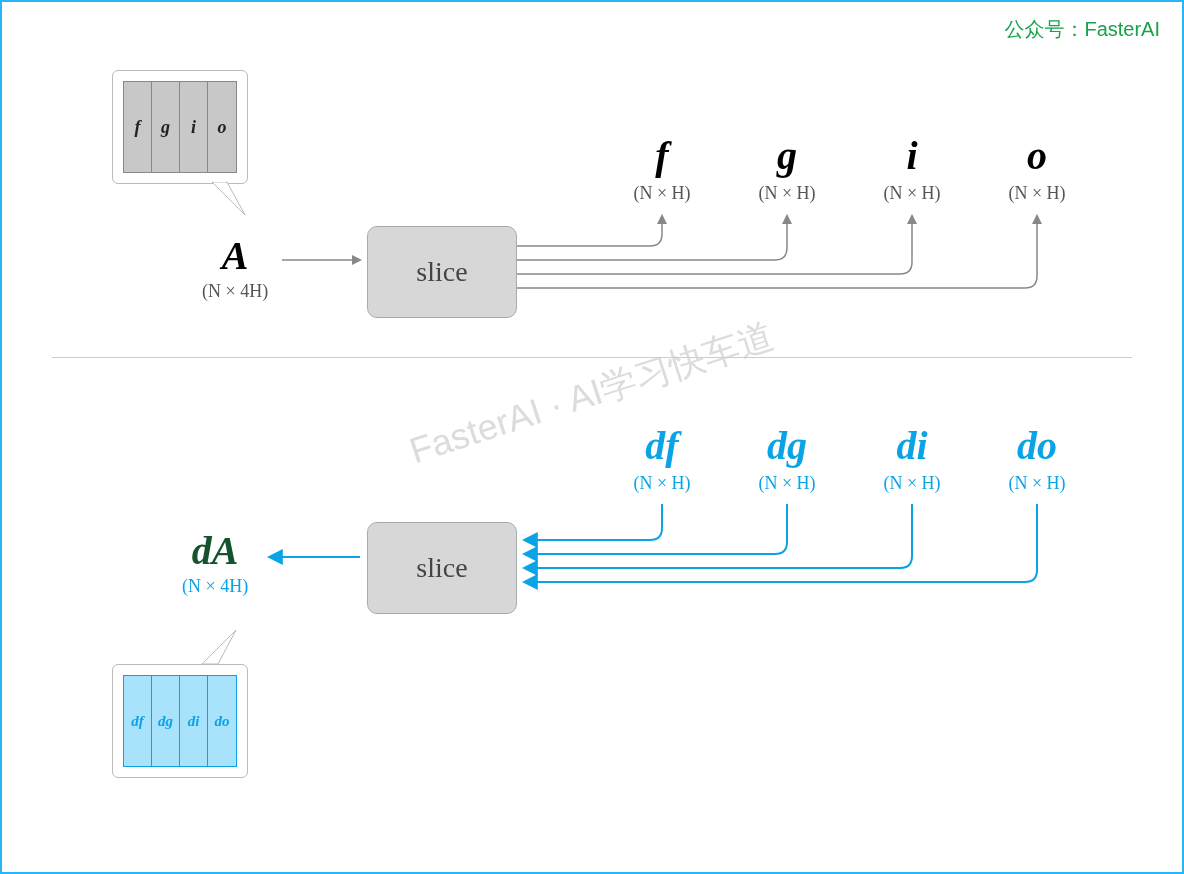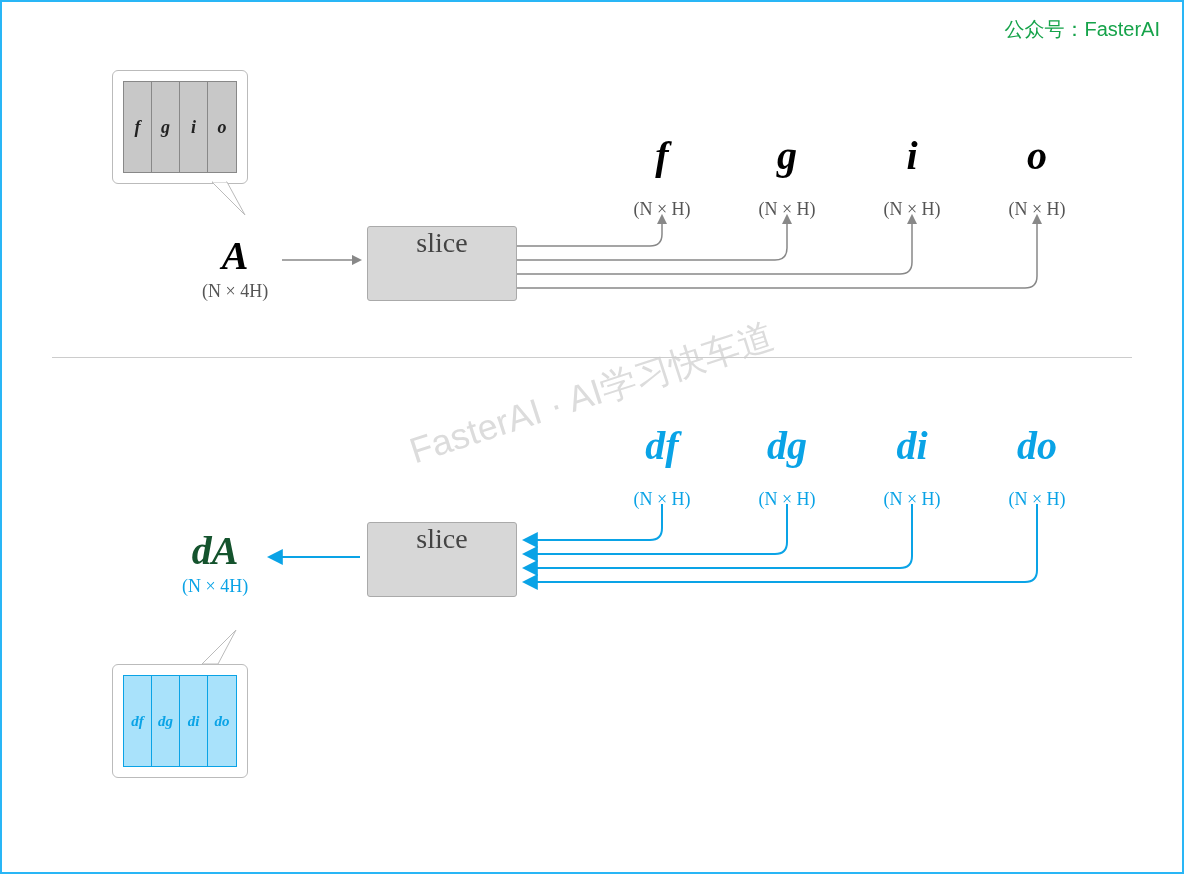--- a/index.html
+++ b/index.html
@@ -78,38 +78,39 @@
     text-align: center;
   }
   .var-main .sym { font-size: 40px; font-weight: bold; font-style: italic; }
   .var-main .dim { font-size: 18px; color: #555; margin-top: 2px; }
   .var-main.blue .sym { color: #14532d; font-style: italic; }
   .var-main.blue .dim { color: #0aa3e6; }
 
   .slice-box {
     position: absolute;
     width: 150px;
-    height: 75px;
+    height: 92px;
     background: #d7d7d7;
     border: 1px solid #aaa;
-    border-radius: 3px;
+    border-radius: 10px;
     display: flex;
+    align-items: center;
     justify-content: center;
     font-size: 28px;
     color: #444;
     font-family: Georgia, serif;
   }
 
   .out-label {
     position: absolute;
     text-align: center;
     width: 100px;
   }
   .out-label .sym { font-size: 40px; font-weight: bold; font-style: italic; }
-  .out-label .dim { font-size: 18px; color: #555; margin-top: 20px; }
+  .out-label .dim { font-size: 18px; color: #555; margin-top: 4px; }
   .out-label.blue .sym { color: #0aa3e6; }
   .out-label.blue .dim { color: #0aa3e6; }
 
   svg.wires { position:absolute; left:0; top:0; pointer-events:none; }
 </style>
 </head>
 <body>
 
 <div class="frame">
 

